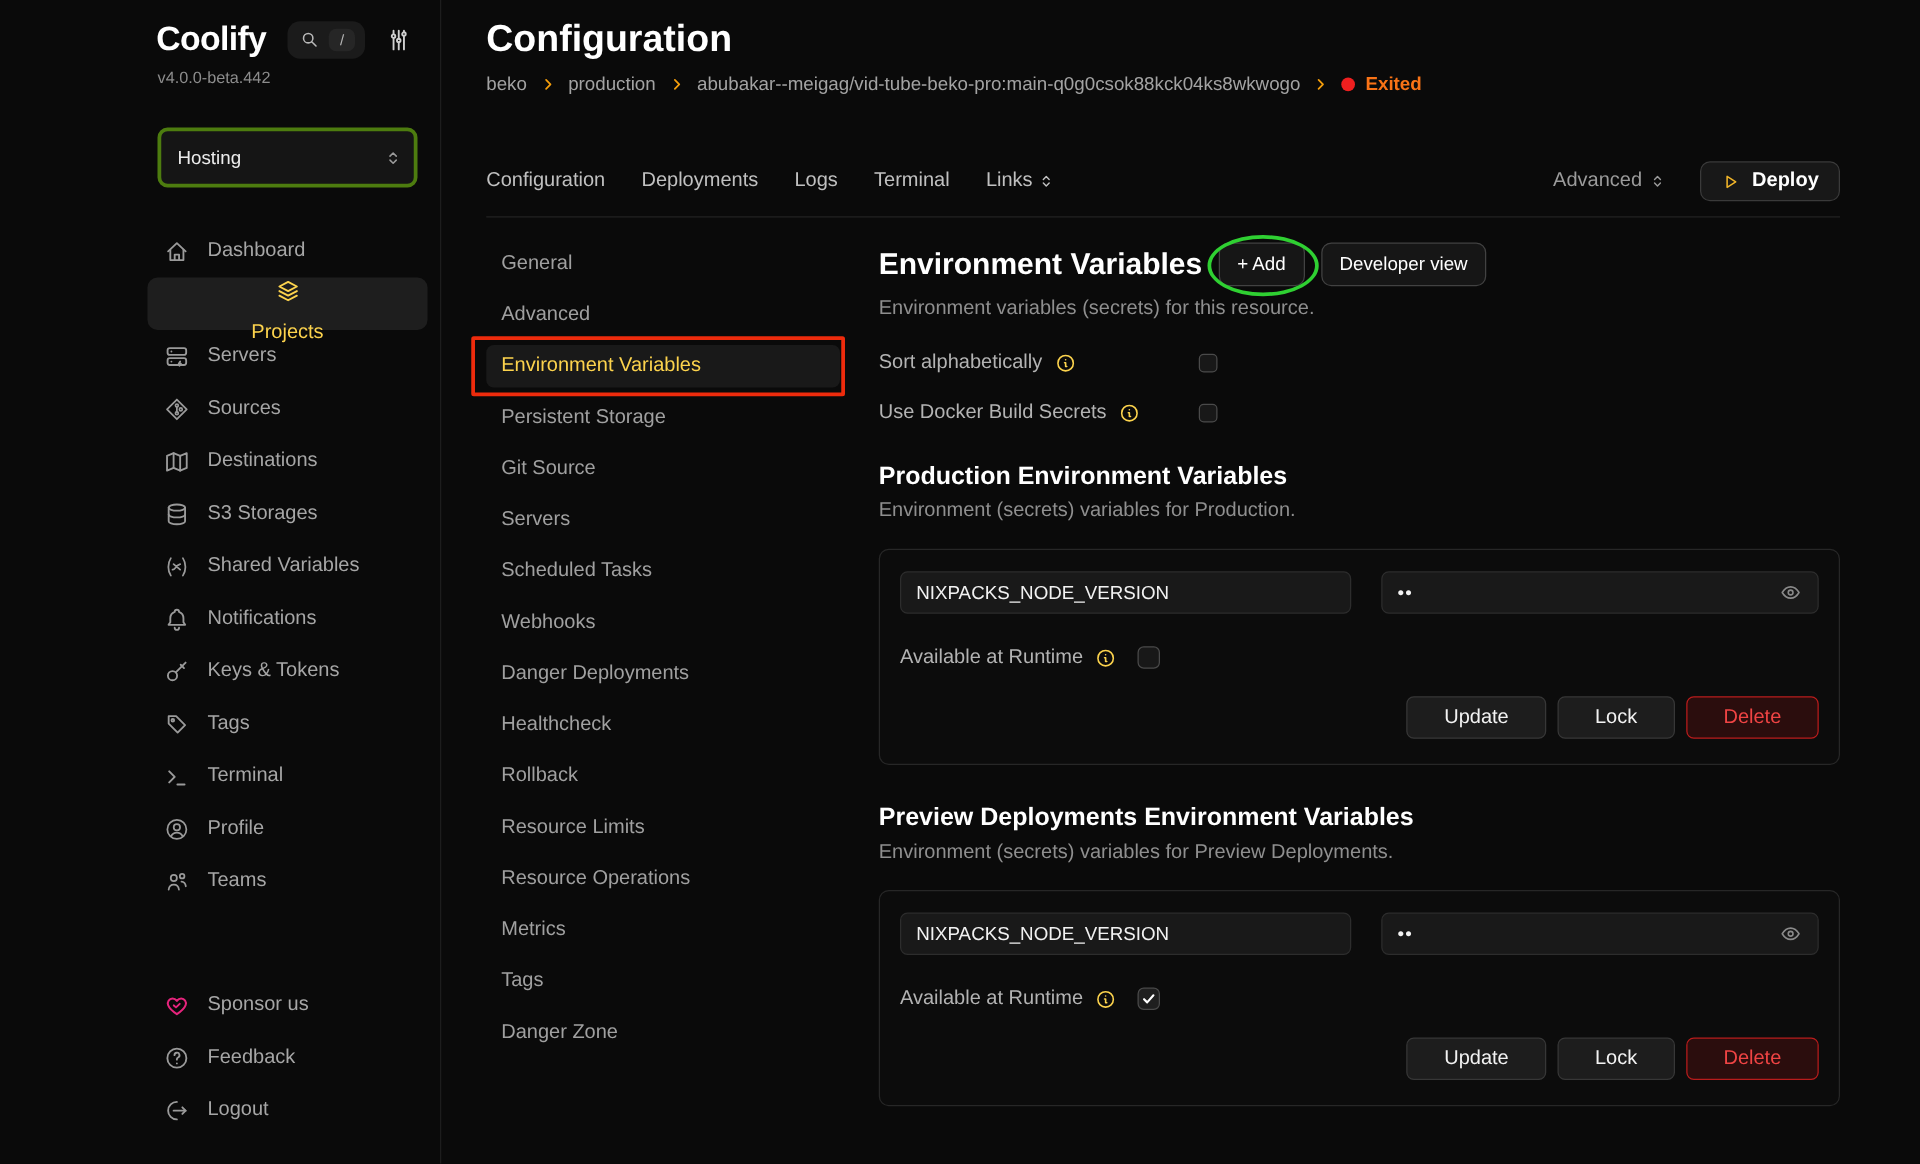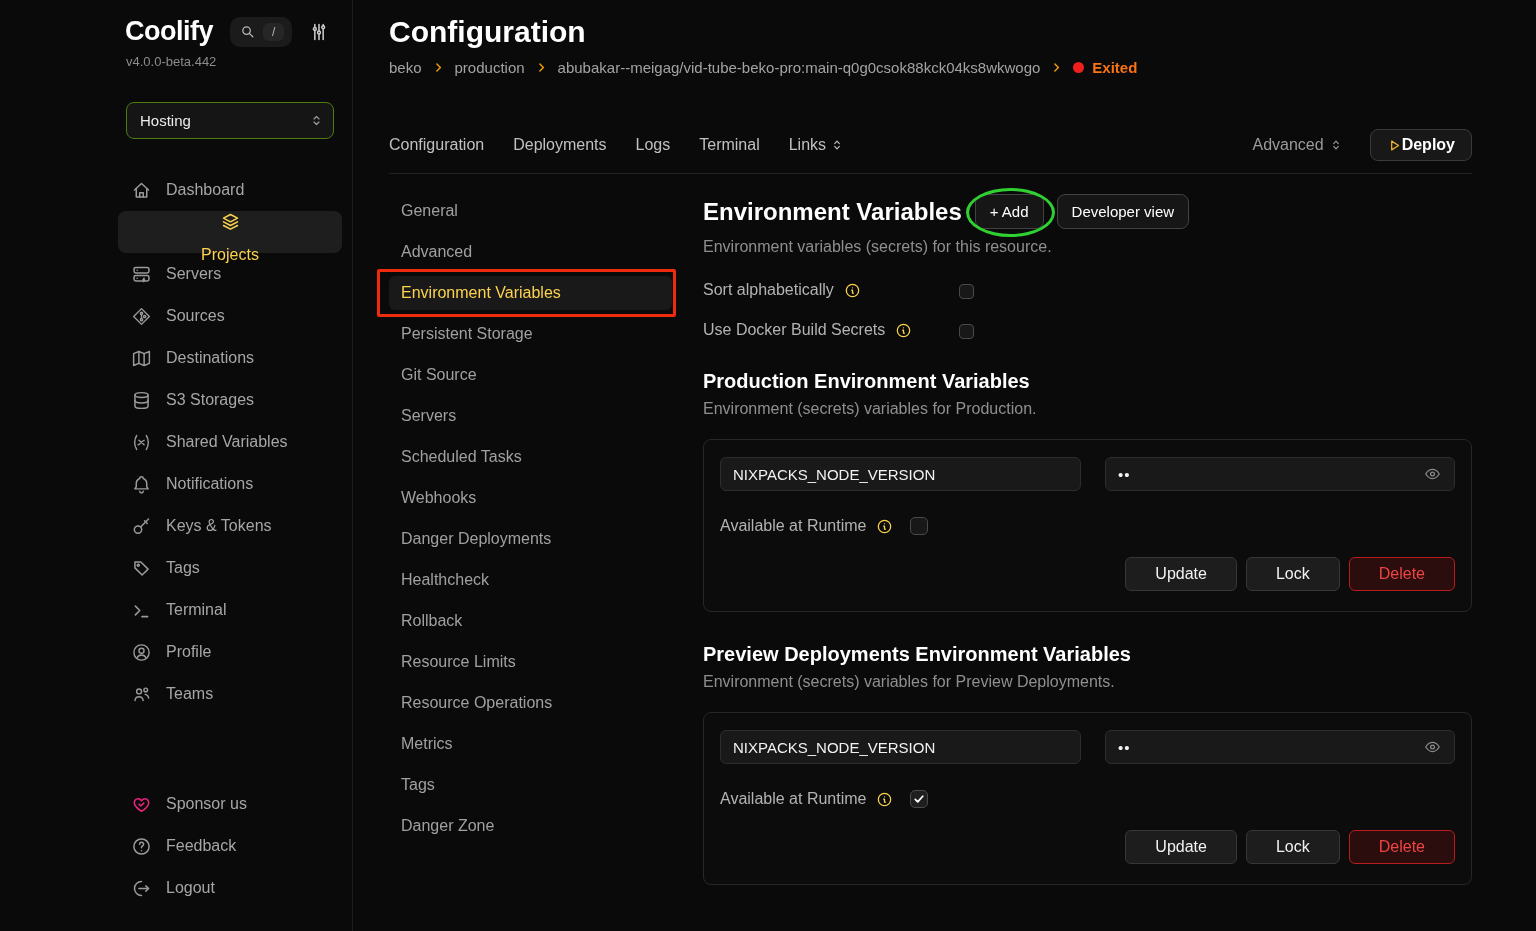--- a/index.html
+++ b/index.html
@@ -25,22 +25,22 @@
     background:#1b1b1b; border-radius:10px; padding:6px 8px 6px 10px; cursor:pointer;
   }
   .search-pill .glass { color:#b9b9b9; }
   .kbd {
     background:#262626; color:#b5b5b5; font-size:12px;
     border-radius:6px; padding:3px 9px; line-height:1;
   }
   .sliders { color:#d0d0d0; cursor:pointer; }
   .version { font-size:13px; color:#8c8c8c; margin:7px 0 0 8px; }
   .team-select {
-    margin:33px 0 0 8px; width:208px; height:37px;
-    background:#151515; border:1px solid #4d7c0f; border-radius:8px;
+    margin:33px 0 0 8px; width:208px; height:48px;
+    background:#151515; border:3px solid #4d7c0f; border-radius:8px;
     display:flex; align-items:center; justify-content:space-between;
     padding:0 9px 0 13px; font-size:15px; color:#ececec; cursor:pointer;
   }
   .team-select .chev { color:#9a9a9a; }
   .nav { margin-top:30px; list-style:none; }
   .nav-item {
     display:flex; align-items:center; gap:14px;
     height:42px; padding:0 13px; border-radius:8px;
     color:#a6a6a6; font-size:16px; cursor:pointer; width:224px;
   }
@@ -66,21 +66,21 @@
   .tabs-row {
     margin-top:53px; display:flex; align-items:center;
     border-bottom:1px solid #222; padding-bottom:12px;
   }
   .tabs { display:flex; align-items:center; gap:29px; font-size:16px; color:#c0c0c0; }
   .tab { cursor:pointer; display:flex; align-items:center; gap:4px; }
   .tab .chev { color:#c0c0c0; }
   .tabs-right { margin-left:auto; display:flex; align-items:center; gap:27px; }
   .advanced-toggle { display:flex; align-items:center; gap:5px; color:#9b9b9b; font-size:16px; cursor:pointer; }
   .deploy-btn {
-    display:flex; align-items:center; gap:0;
+    display:flex; align-items:center; gap:10px;
     background:#181818; border:1px solid #3a3a3a; border-radius:8px;
     padding:6px 16px; font-size:16px; font-weight:600; color:#fff; cursor:pointer;
   }
   .deploy-btn .play { color:#f0b429; }
 
   .body-cols { display:flex; margin-top:20px; align-items:flex-start; }
   .subnav { width:283px; flex-shrink:0; list-style:none; }
   .subnav-item {
     padding:8px 12px; font-size:16px; color:#a0a0a0;
     margin-bottom:7px; border-radius:6px; cursor:pointer; position:relative;
@@ -99,21 +99,21 @@
     color:#fff; font-size:15px; padding:8px 14px; cursor:pointer;
     font-family:inherit;
   }
   .add-wrap { position:relative; }
   .annotation-green {
     position:absolute; top:-6px; bottom:-8px; left:-9px; right:-11px;
     border:3px solid #2fd032; border-radius:50%; pointer-events:none; z-index:2;
   }
   .env-desc { margin-top:9px; color:#8f8f8f; font-size:16px; }
 
-  .toggle-row { margin-top:22px; display:flex; align-items:flex-end; width:271px; }
+  .toggle-row { margin-top:22px; display:flex; align-items:center; width:271px; }
   .toggle-row.first { margin-top:25px; }
   .toggle-label { color:#b3b3b3; font-size:16px; }
   .info-icon { color:#fcd34d; margin-left:10px; flex-shrink:0; }
   .cb {
     width:15px; height:15px; border-radius:4px;
     border:1px solid #4a4a4a; background:#181818; cursor:pointer; flex-shrink:0;
   }
   .toggle-row .cb { margin-left:auto; }
   .cb.lg { width:18px; height:18px; border-radius:5px; }
   .cb.checked { display:flex; align-items:center; justify-content:center; background:#1f1f1f; }

